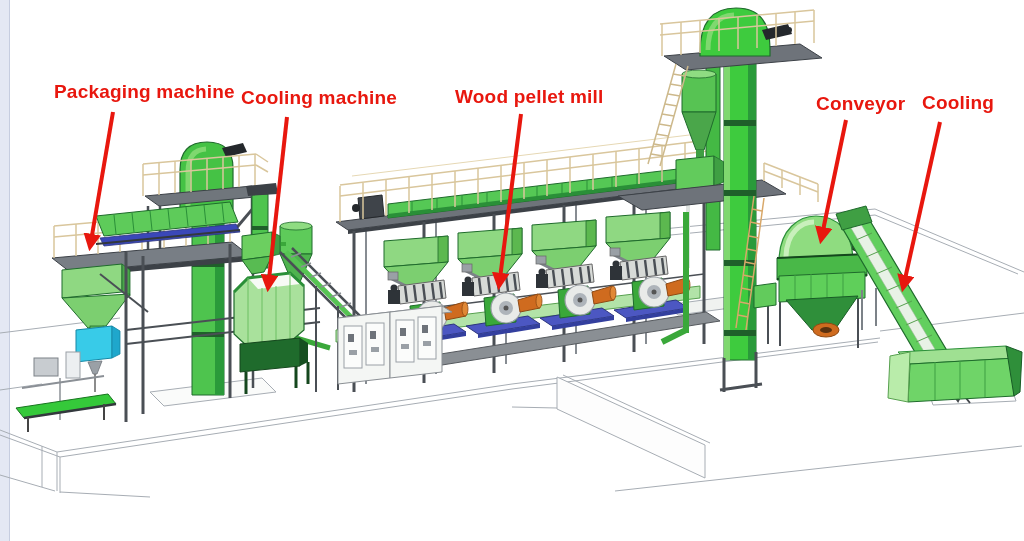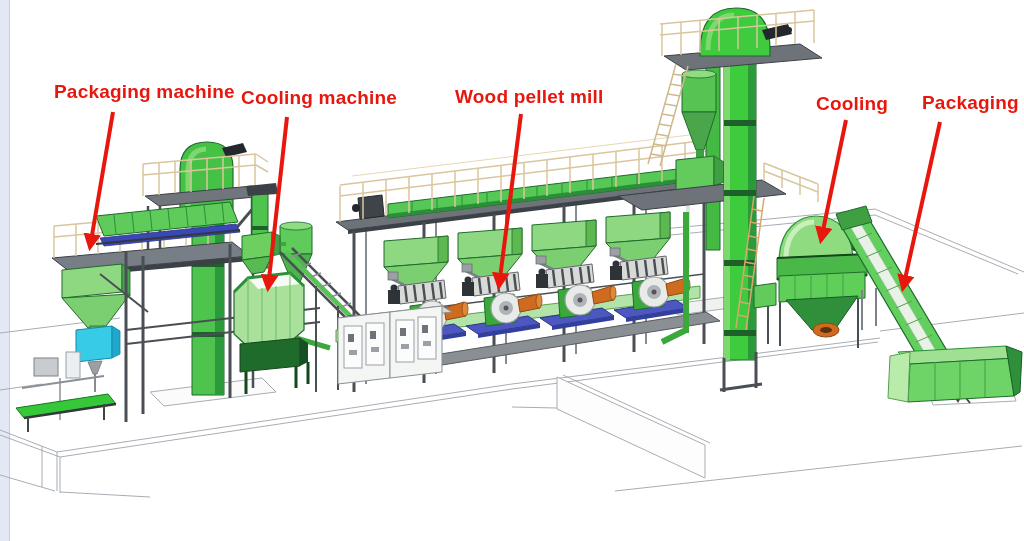--- a/index.html
+++ b/index.html
@@ -290,15 +290,15 @@
     <line x1="287" y1="117" x2="268" y2="288" marker-end="url(#ah)"></line>
     <line x1="521" y1="114" x2="499" y2="286" marker-end="url(#ah)"></line>
     <line x1="846" y1="120" x2="821" y2="240" marker-end="url(#ah)"></line>
     <line x1="940" y1="122" x2="903" y2="288" marker-end="url(#ah)"></line>
   </g>
 </svg>
 
   <div class="callout" style="left:54px;top:82px">Packaging machine</div>
   <div class="callout" style="left:241px;top:88px">Cooling machine</div>
   <div class="callout" style="left:455px;top:87px">Wood pellet mill</div>
-  <div class="callout" style="left:816px;top:94px">Cooling</div>
-  <div class="callout" style="left:922px;top:93px">Packaging</div>
+  <div class="callout" style="left:816px;top:94px">Conveyor</div>
+  <div class="callout" style="left:922px;top:93px">Cooling</div>
 </div>
 
 </body></html>

